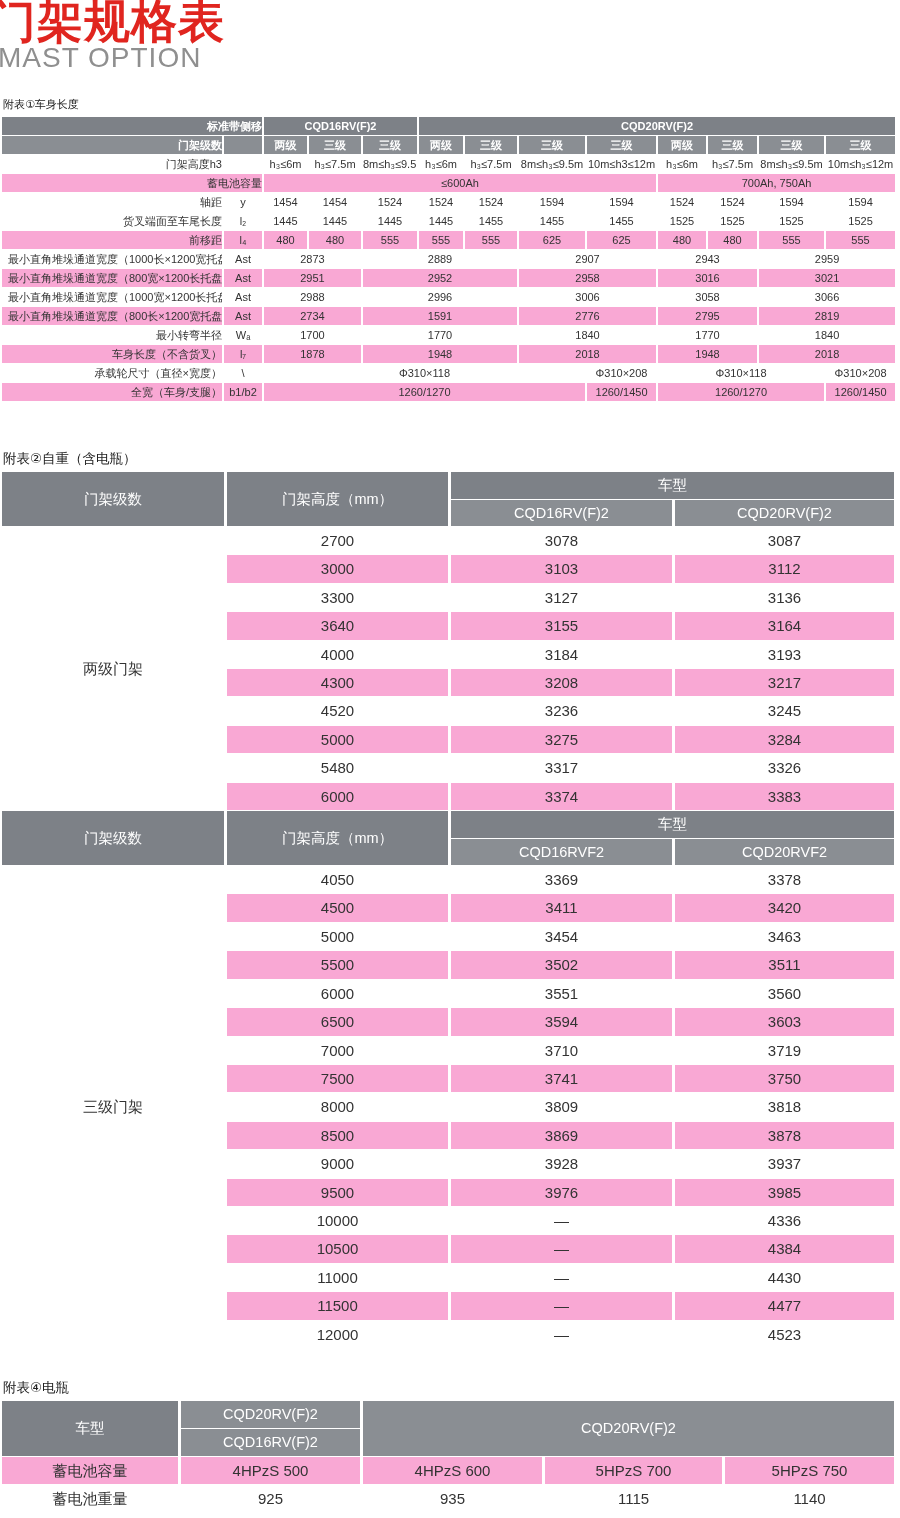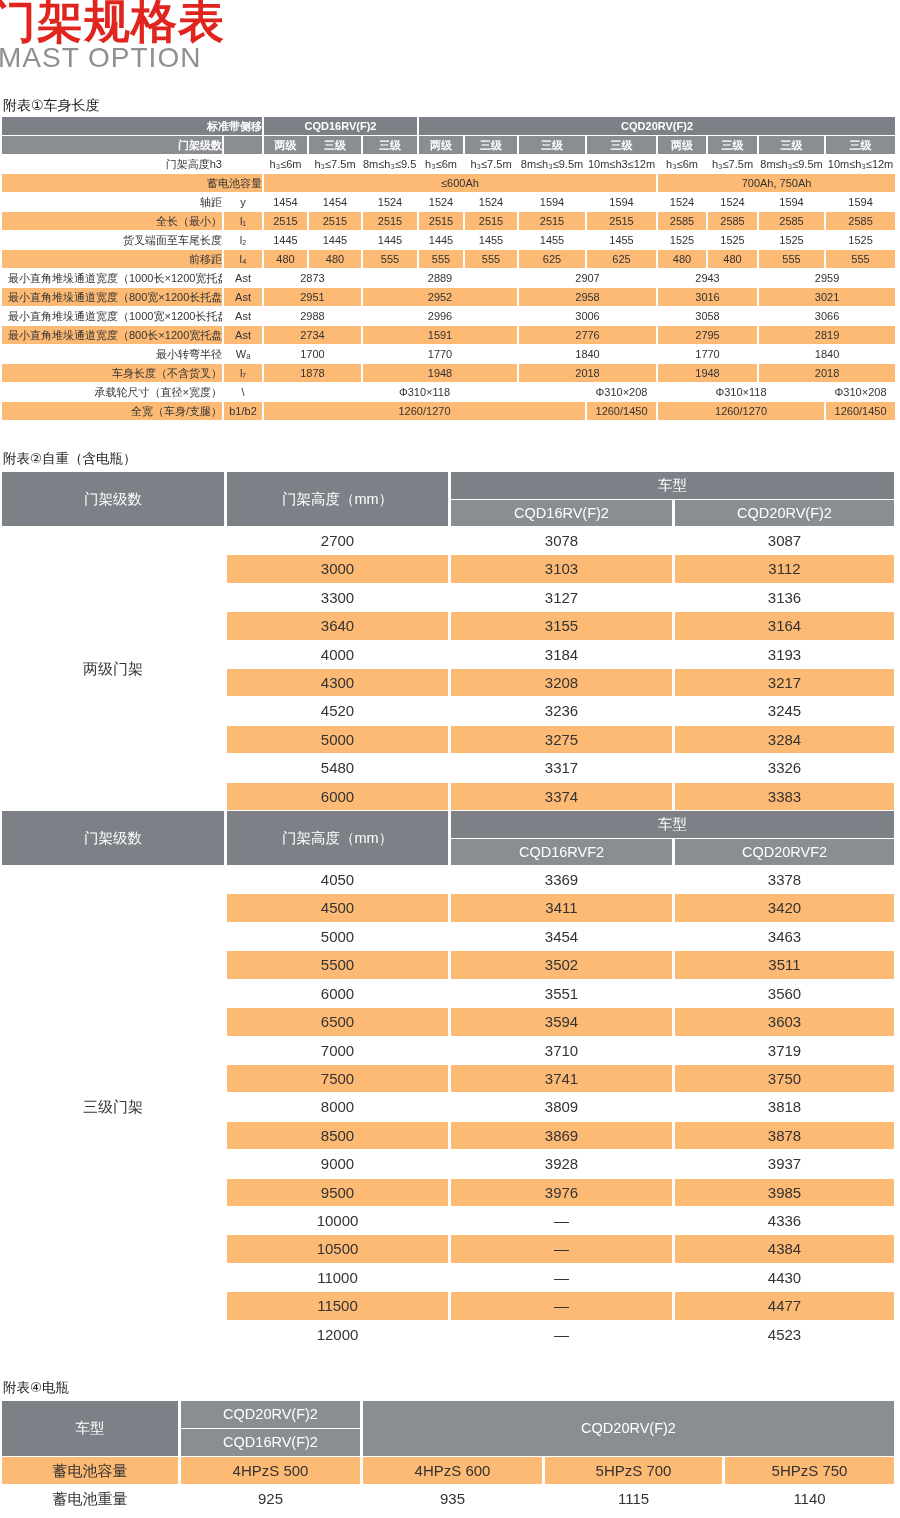--- a/index.html
+++ b/index.html
@@ -5,21 +5,21 @@
   html,body{margin:0;padding:0;}
   body{
     width:900px;height:1518px;position:relative;background:#ffffff;
     font-family:"Liberation Sans","DejaVu Sans",sans-serif;color:#333;
     overflow:hidden;
   }
   .abs{position:absolute;}
   .title-cn{top:-4px;left:-10px;font-size:46px;font-weight:700;color:#e0251f;letter-spacing:1px;line-height:1.1;}
   .title-en{top:42px;left:-2px;font-size:28px;font-weight:400;color:#8f8f8f;letter-spacing:1px;}
   .cap{color:#222;}
-  .cap1{top:97px;left:3px;font-size:14px;}
+  .cap1{top:97px;left:3px;font-size:11px;}
   .cap2{top:450px;left:3px;font-size:13.5px;text-align:right;}
   .cap4{top:1379px;left:3px;font-size:13.5px;}
 
   table{border-collapse:separate;border-spacing:0;table-layout:fixed;}
   th,td{padding:0;margin:0;font-weight:normal;text-align:center;vertical-align:middle;
         overflow:hidden;white-space:nowrap;}
 
   
   #t1{top:117px;left:2px;width:895px;}
   #t1 th,#t1 td{font-size:11px;height:18px;line-height:18px;
@@ -30,21 +30,21 @@
   #t2 td{font-size:15px;height:27.4px;line-height:27.4px;border-right:3px solid #fff;border-bottom:1px solid #fff;}
   
   #t4{top:1401px;left:2px;width:895px;}
   #t4 th{font-size:14.5px;height:27px;line-height:27px;border-right:3px solid #fff;border-bottom:1px solid #fff;}
   #t4 td{font-size:15px;height:27px;line-height:27px;border-right:3px solid #fff;border-bottom:1px solid #fff;}
 
   .hdr1{background:#7d8187;color:#fff;}
   .hdr2{background:#8a8e93;color:#fff;}
   #t1 .hdr1,#t1 .hdr2{font-weight:700;font-size:11px;}
   tr.w{background:#ffffff;}
-  tr.g{background:#fdba74;padding-left:41px;}
+  tr.g{background:#f9a8d4;padding-left:41px;}
   tr.w td{border-right-color:#ededed;border-bottom-color:#e2e2e2;}
   .lbl{text-align:right;padding-left:6px;}
   .stage-cell{background:#ffffff;border-right:3px solid #ededed;border-bottom:1px solid #e2e2e2;text-align:center;}
 </style>
 </head>
 <body>
 
 <div class="abs title-cn">门架规格表</div>
 <div class="abs title-en">MAST OPTION</div>
 
@@ -114,35 +114,20 @@
         <td>1454</td>
         <td>1524</td>
         <td>1524</td>
         <td>1524</td>
         <td>1594</td>
         <td>1594</td>
         <td>1524</td>
         <td>1524</td>
         <td>1594</td>
         <td>1594</td>
-      </tr>
-      <tr class="g">
-        <td class="lbl">全长（最小）</td>
-        <td>l₁</td>
-        <td>2515</td>
-        <td>2515</td>
-        <td>2515</td>
-        <td>2515</td>
-        <td>2515</td>
-        <td>2515</td>
-        <td>2515</td>
-        <td>2585</td>
-        <td>2585</td>
-        <td>2585</td>
-        <td>2585</td>
       </tr>
       <tr class="w">
         <td class="lbl">货叉端面至车尾长度</td>
         <td>l₂</td>
         <td>1445</td>
         <td>1445</td>
         <td>1445</td>
         <td>1445</td>
         <td>1455</td>
         <td>1455</td>

